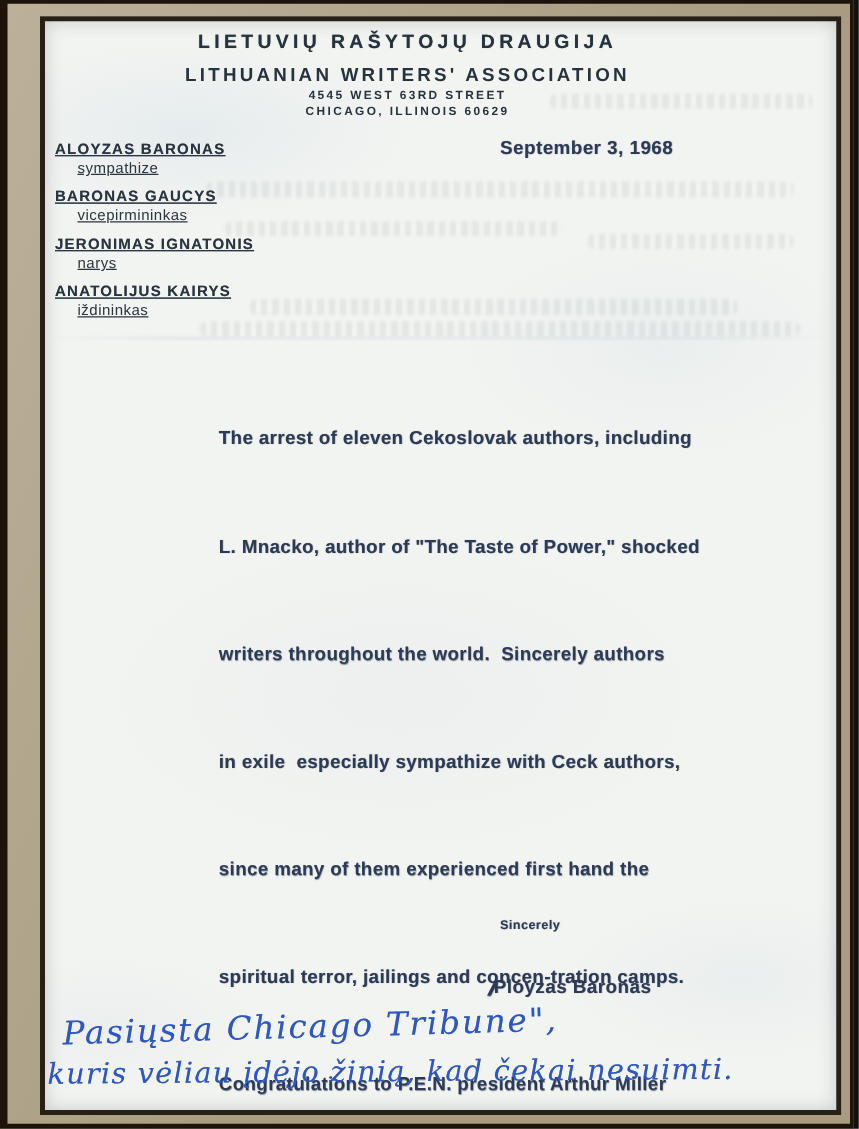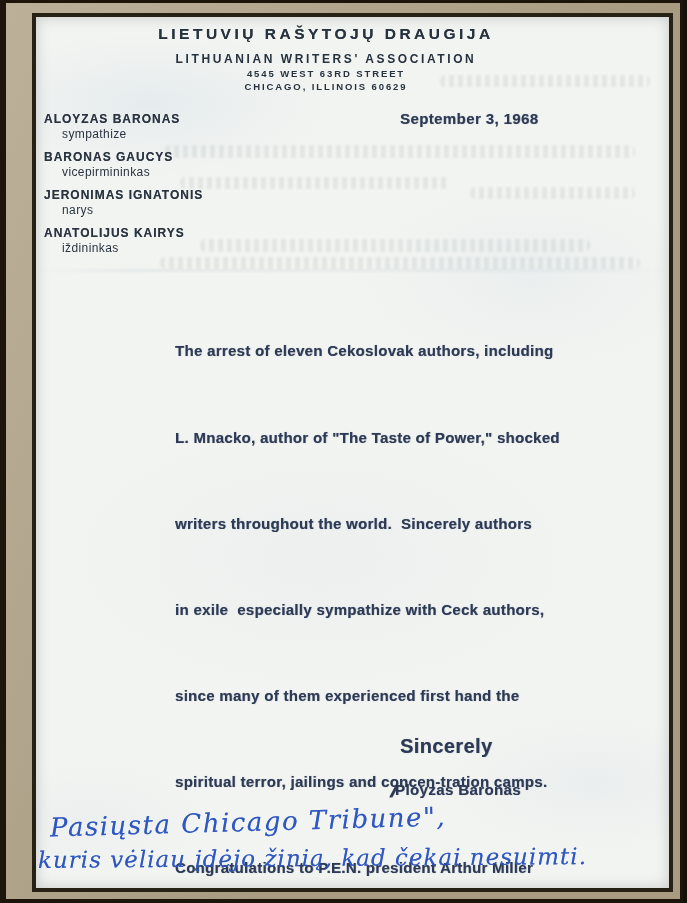--- a/index.html
+++ b/index.html
@@ -35,38 +35,38 @@
     background:repeating-linear-gradient(90deg, rgba(125,148,148,.30) 0 5px, rgba(125,148,148,0) 5px 9px);
   }
   .crease {
     position:absolute; left:0; width:100%; height:3px; opacity:.5; filter:blur(1px);
     background:linear-gradient(90deg, rgba(150,168,185,.0), rgba(150,168,185,.30) 15%, rgba(150,168,185,.22) 85%, rgba(150,168,185,0));
   }
 
   
   .letterhead { position:absolute; left:0; top:8px; width:580px; text-align:center; color:#26323e; }
   .lh-title { font-size:15.5px; font-weight:700; letter-spacing:3.5px; text-shadow:0 0 .6px rgba(38,50,62,.7); }
-  .lh-sub   { margin-top:9px;  font-size:12px;  font-weight:700; letter-spacing:2.6px; }
+  .lh-sub   { margin-top:9px;  font-size:15px;  font-weight:700; letter-spacing:2.6px; }
   .lh-addr  { margin-top:2px;  font-size:9.5px; font-weight:700; letter-spacing:1.9px; }
 
   
   .officers { position:absolute; left:8px; top:95px; color:#2a3440; }
-  .officer { margin-bottom:9px; }
+  .officer { margin-bottom:9px;text-decoration:underline; }
   .officer-name { font-size:12px; font-weight:700; letter-spacing:1px; white-space:nowrap; text-shadow:0 0 .5px rgba(42,52,64,.65); }
   .officer-role { font-size:12px; font-weight:400; letter-spacing:.4px; margin:1px 0 0 18px; }
 
   
   .typed {
     font-family:Liberation Sans, sans-serif; font-weight:700;
     color:#2d3a56; text-shadow:.4px .4px .8px rgba(45,58,86,.55);
     white-space:pre;
   }
   .date-line { position:absolute; left:364px; top:93px; font-size:15px; letter-spacing:.4px; }
   .letter-body { position:absolute; left:139px; top:263px; font-size:15px; letter-spacing:.3px; line-height:28.7px; }
-  .closing-sincerely { position:absolute; left:364px; top:718px; font-size:20px; letter-spacing:.4px; }
+  .closing-sincerely { position:absolute; left:364px; top:718px; font-size:10px; letter-spacing:.4px; }
   .typed-signature  { position:absolute; left:359px; top:764px; font-size:15px; letter-spacing:.4px; }
   .sig-first { position:relative; display:inline-block; }
   .sig-strike { position:absolute; left:-4px; top:2px; transform:skewX(-18deg); letter-spacing:-3px; color:#2d3a56; }
 
   
   .hw {
     position:absolute; font-family:"DejaVu Serif", serif; font-style:italic;
     color:#2e57c2; text-shadow:0 0 .5px rgba(46,87,194,.55); white-space:nowrap;
   }
   .hw1 { left:14px; top:790px; font-size:26px; letter-spacing:1.5px; transform:rotate(-1.6deg); }

